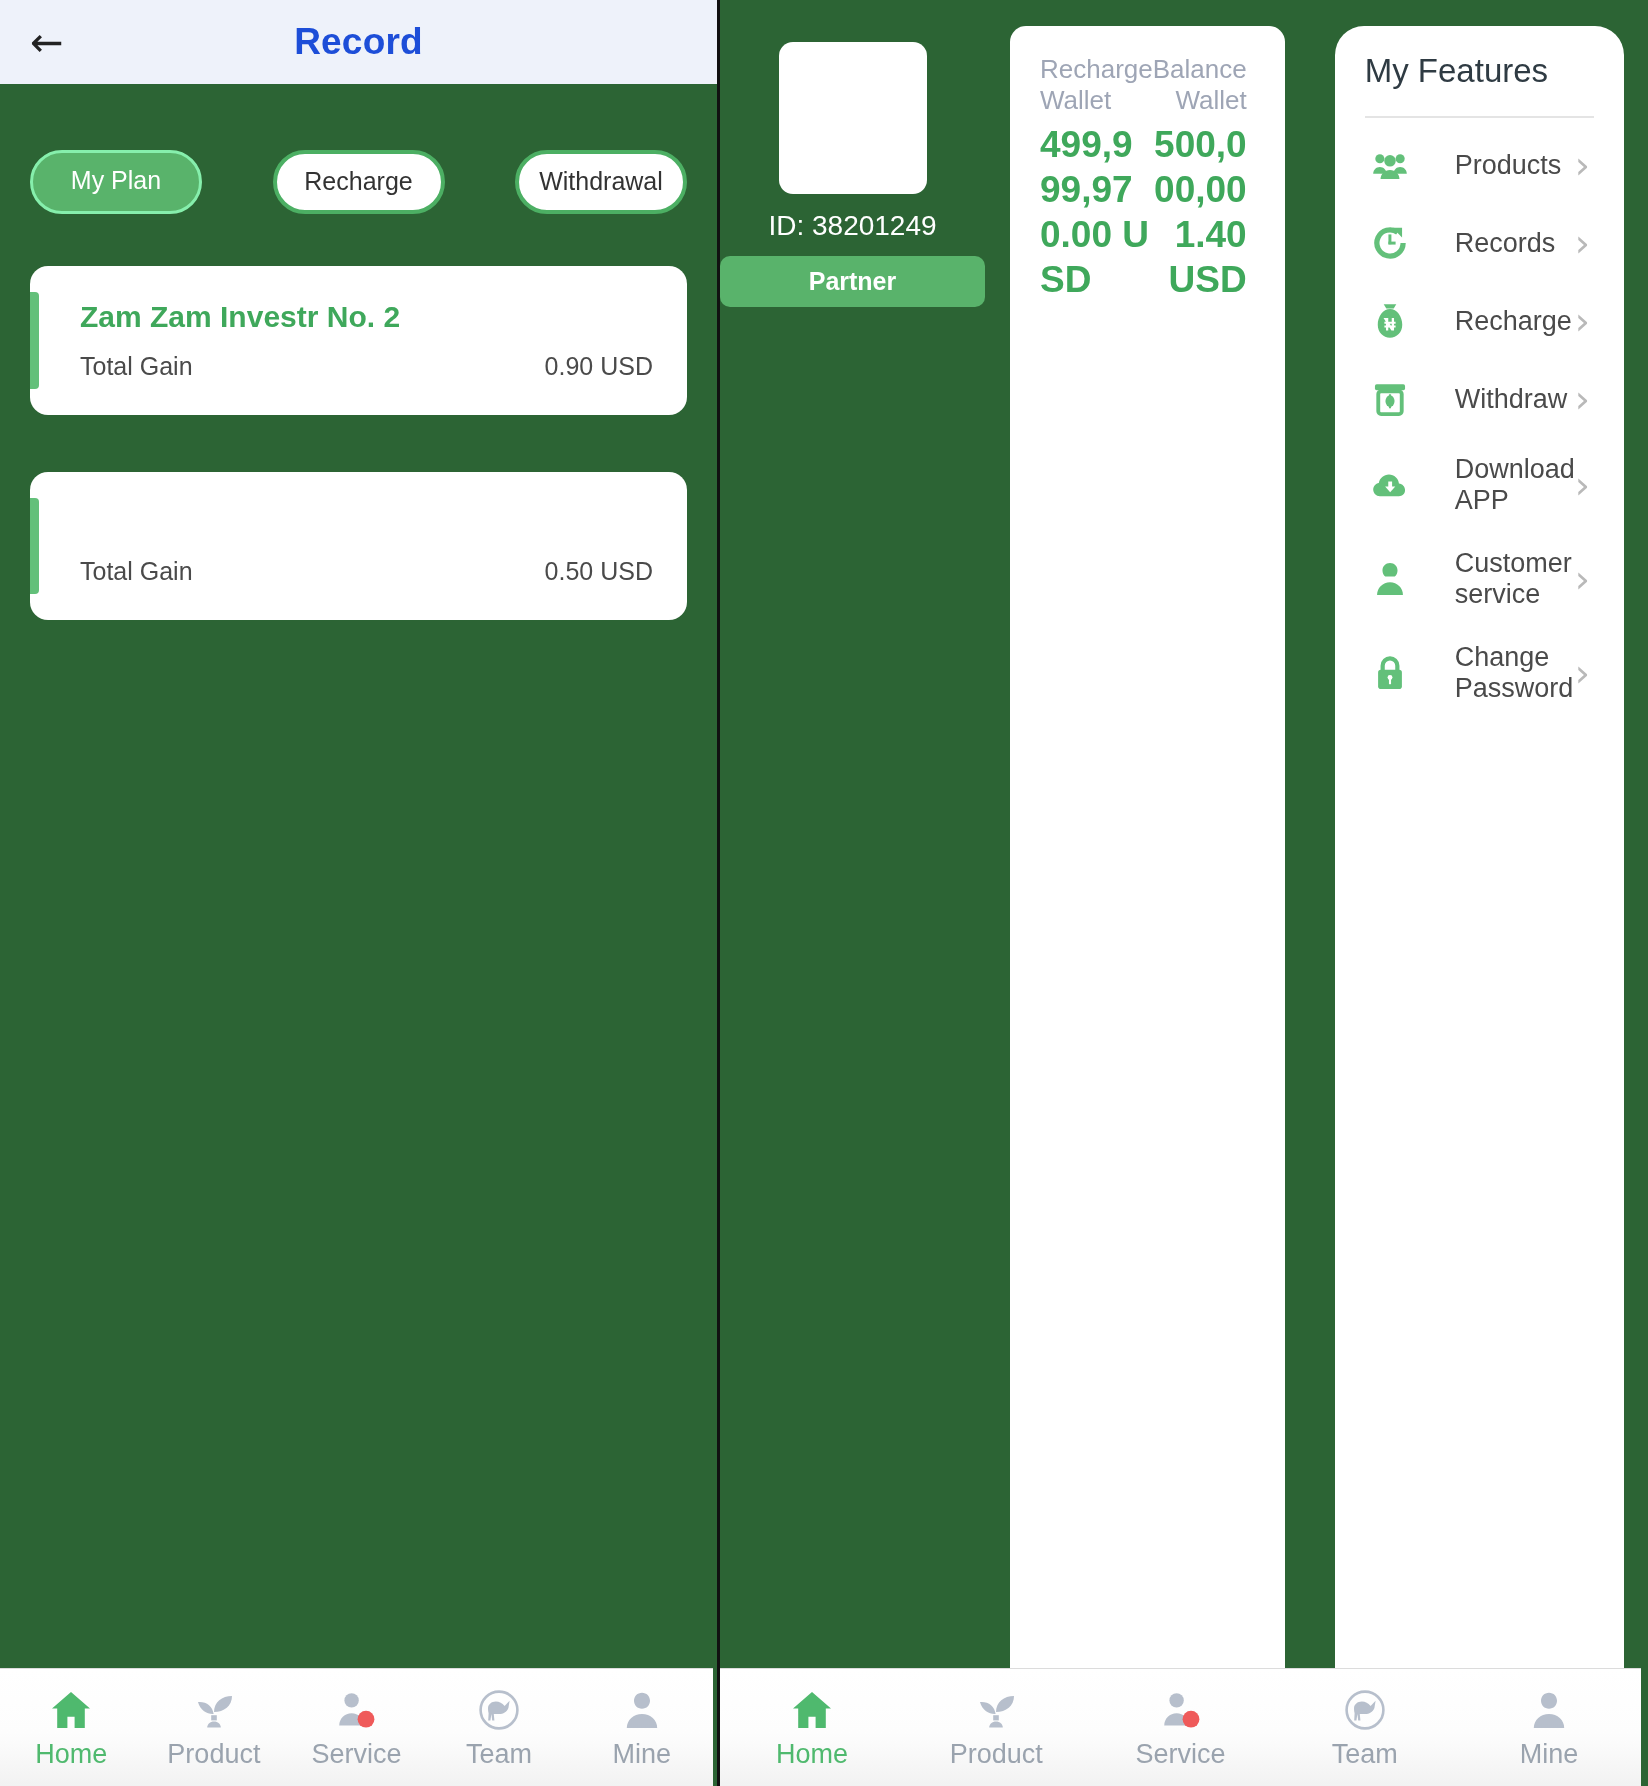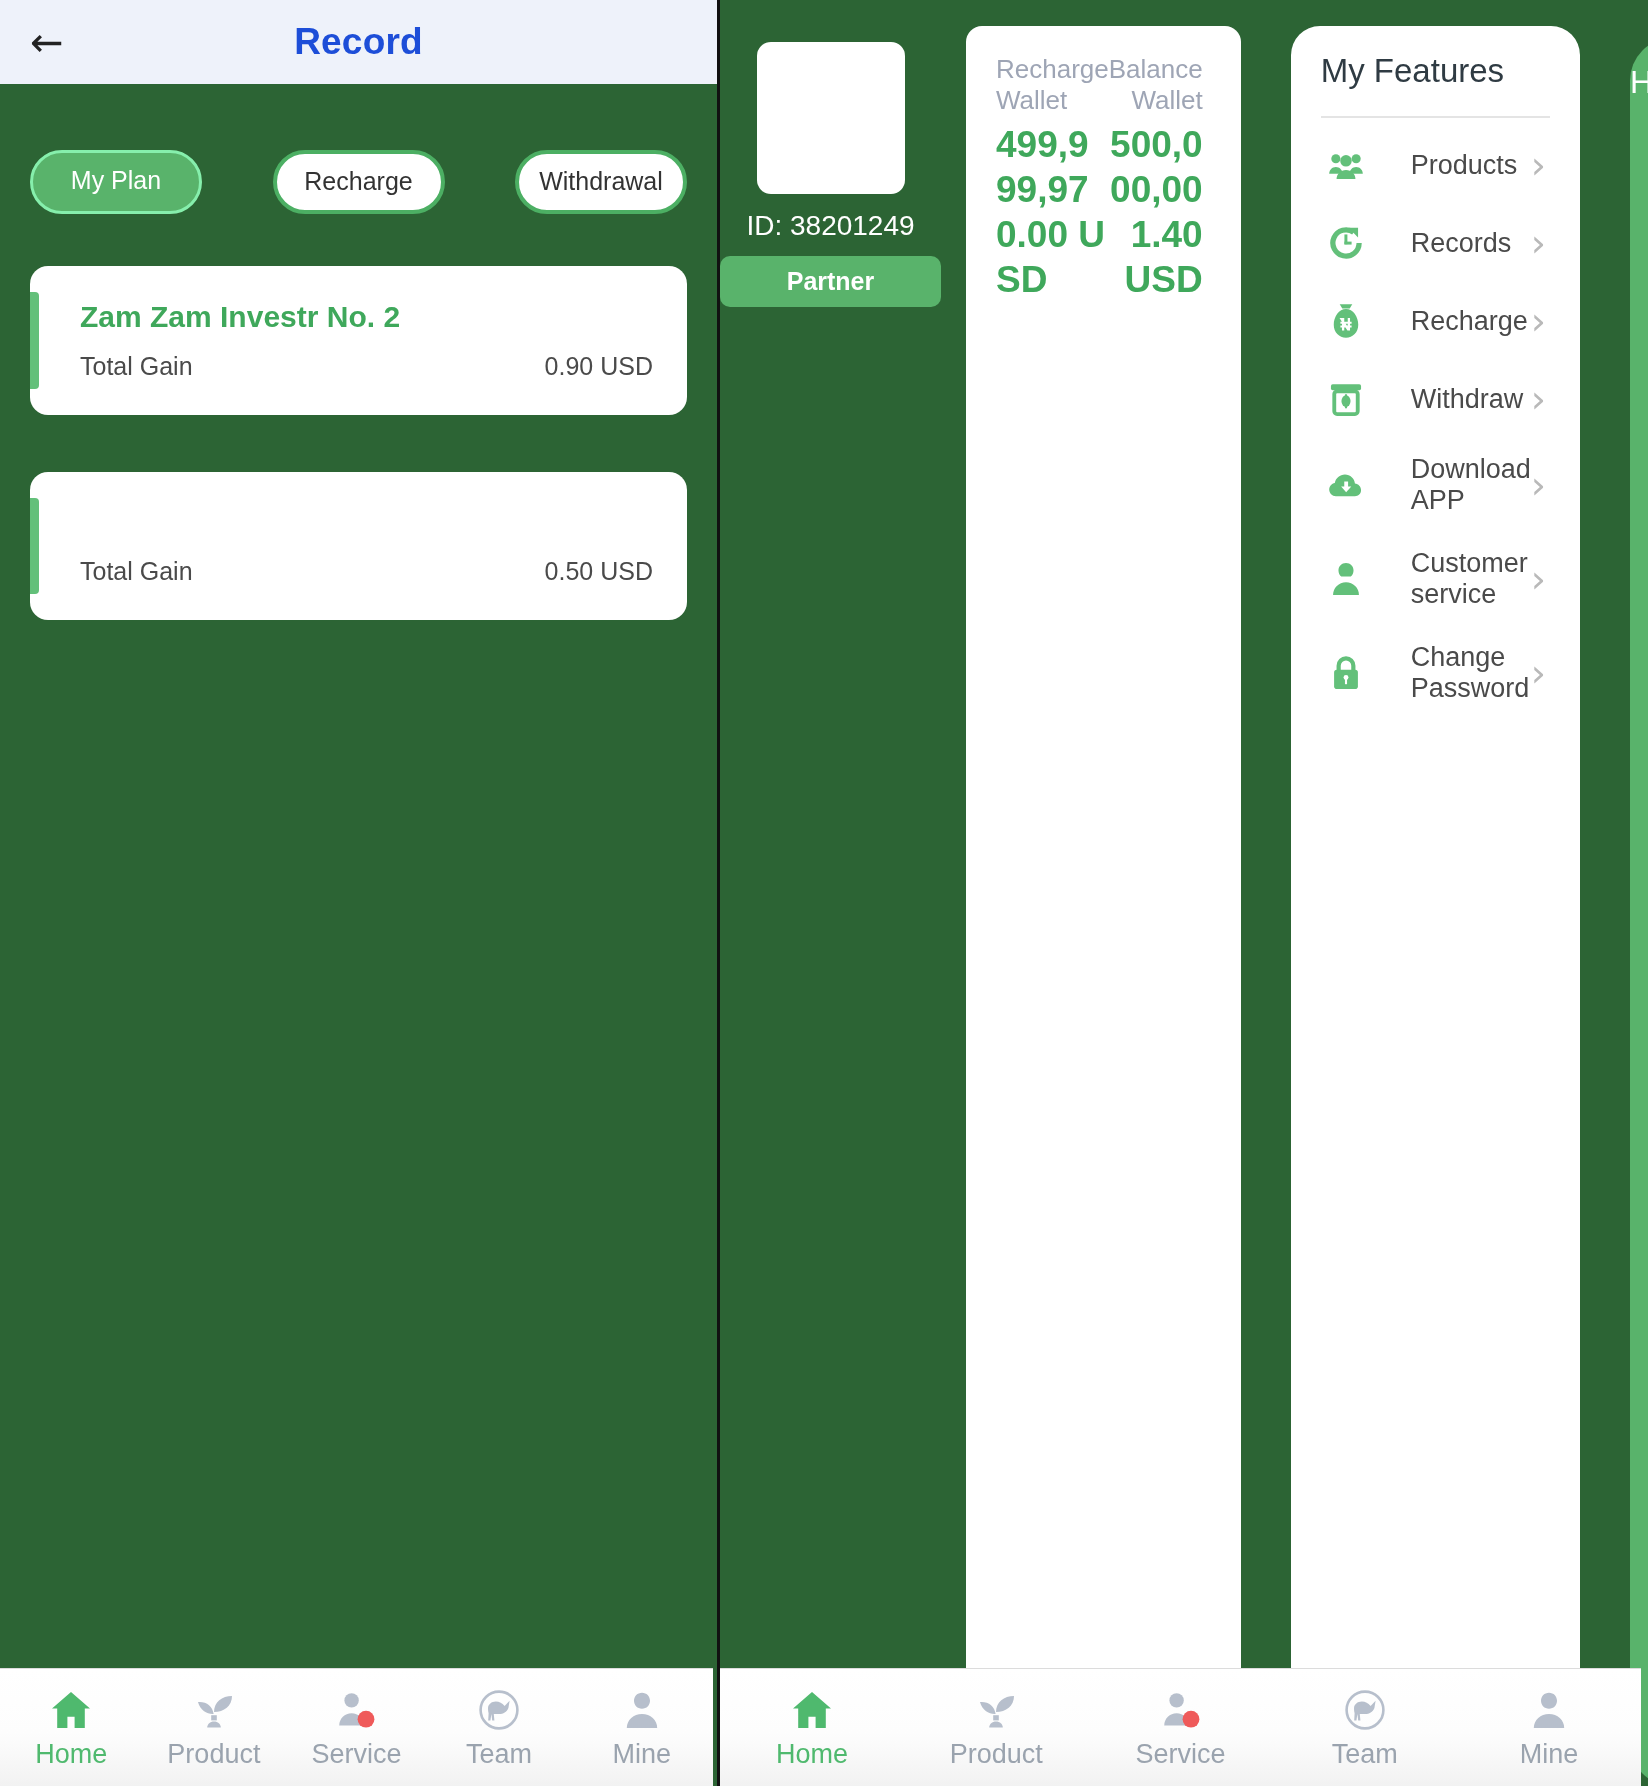--- a/index.html
+++ b/index.html
@@ -88,21 +88,21 @@
   .avatar {
     width: 148px; height: 152px; background: #ffffff;
     border-radius: 14px;
   }
   .user-id {
     margin-top: 16px; color: #ffffff; font-size: 28px;
   }
   .rank-badge {
     margin-top: 14px; background: #59b36b; color: #ffffff;
     font-size: 25px; font-weight: bold;
-    border-radius: 10px; width: 221px; text-align: center;
+    border-radius: 10px; width: 265px; text-align: center;
     padding: 11px 12px;
   }
   .wallets {
     margin: 26px 25px 0 25px;
     background: #ffffff; border-radius: 16px;
     display: flex; padding: 28px 38px 34px 30px;
   }
   .wallet { flex: 1; }
   .wallet.right { text-align: right; }
   .wallet-name { font-size: 26px; color: #9ea5b5; margin-bottom: 6px; }

